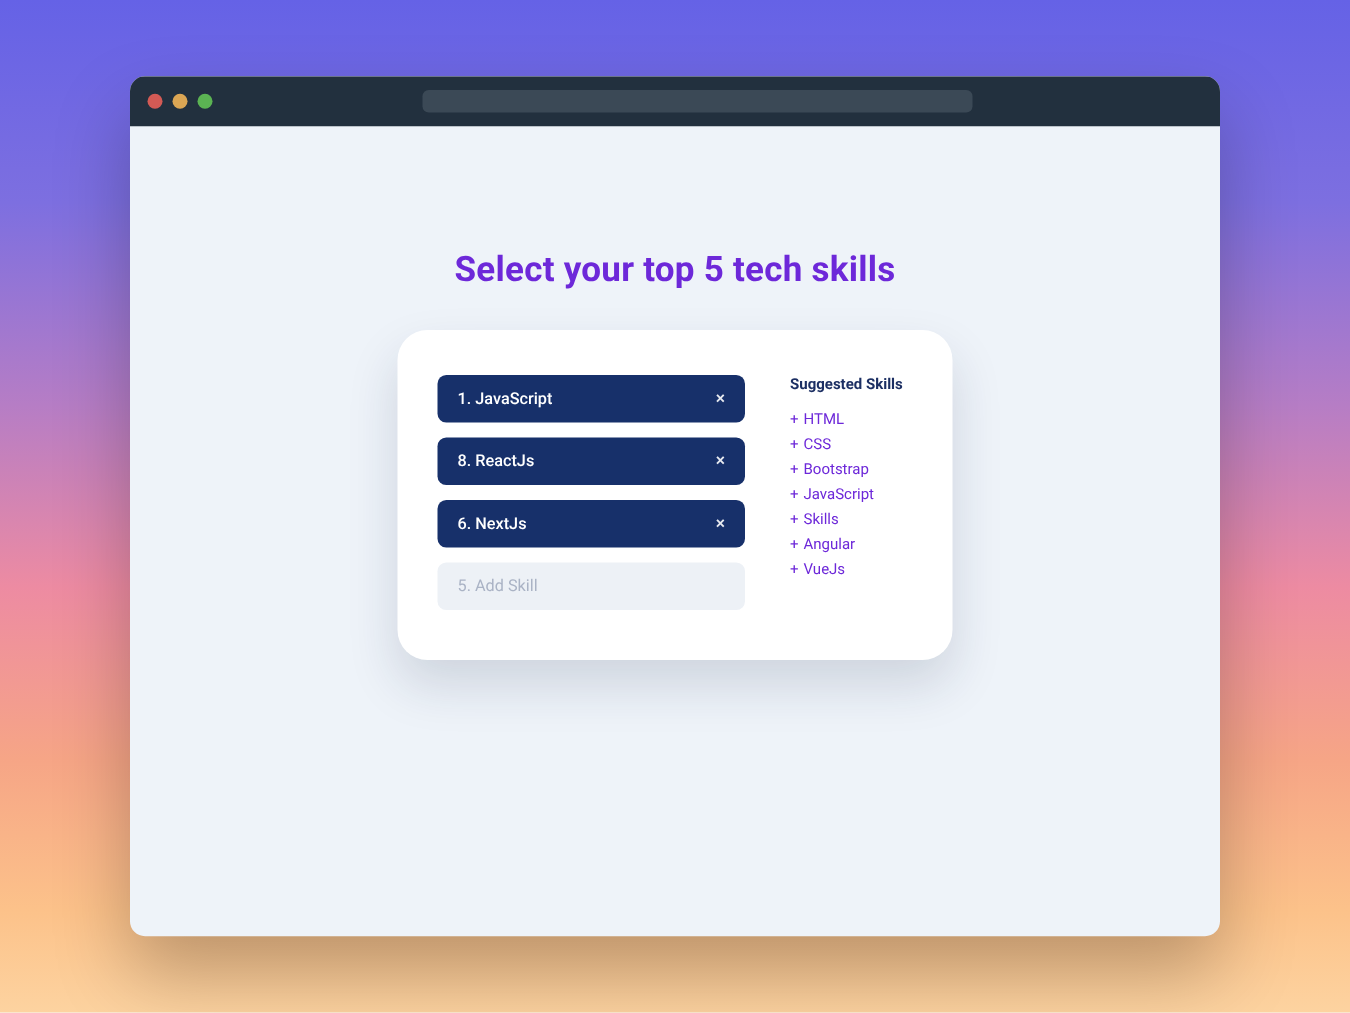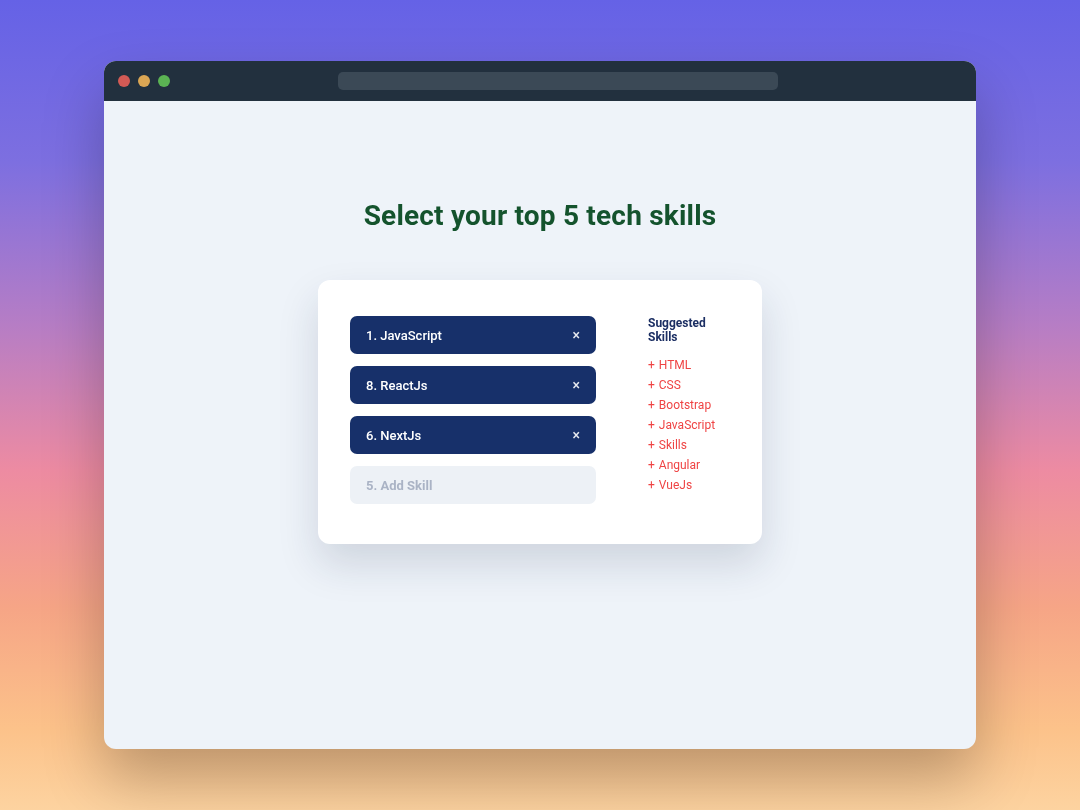--- a/index.html
+++ b/index.html
@@ -48,34 +48,34 @@
   border-radius: 5px;
   margin-left: 160px;
 }
 .content {
   padding-top: 98px;
   display: flex;
   flex-direction: column;
   align-items: center;
 }
 .page-title {
-  color: #14532d;
+  color: #6d28d9;
   font-size: 28px;
   font-weight: 700;
   letter-spacing: 0.2px;
 }
 .card {
-  margin-top: 48px;
+  margin-top: 32px;
   width: 444px;
   background: #ffffff;
-  border-radius: 12px;
+  border-radius: 24px;
   padding: 36px 32px 40px 32px;
   box-shadow: 0 20px 40px rgba(30, 41, 77, 0.15);
   display: flex;
-  gap: 52px;
+  gap: 36px;
 }
 .left-col { flex: 0 0 246px; display: flex; flex-direction: column; gap: 12px; }
 .right-col { flex: 1; }
 .pill {
   height: 38px;
   display: flex;
   align-items: center;
   justify-content: space-between;
   padding: 0 16px;
   border-radius: 7px;
@@ -90,41 +90,40 @@
   background: #eef2f7;
   border: 1px solid #d1dbec;
   color: #404f74;
   background-image: radial-gradient(rgba(130,140,170,0.15) 1px, transparent 1px);
   background-size: 4px 4px;
   font-weight: 500;
 }
 .pill.disabled {
   background: #edf1f6;
   color: #aab3c5;
-  font-weight: bold;
 }
 .pill .close-x {
   font-size: 14px;
   color: rgba(255,255,255,0.9);
   cursor: pointer;
   padding: 2px 0 2px 10px;
 }
 .pill .chev {
   color: #5d6c8d;
 }
 .chev svg { width: 12px; height: 12px; display: block; }
 .suggested-title {
   color: #1c2f63;
   font-size: 12px;
   font-weight: 700;
   margin-bottom: 14px;
 }
 .suggest-list { display: flex; flex-direction: column; gap: 6px; }
 .suggest-item {
-  color: #ef4444;
+  color: #6d28d9;
   font-size: 12px;
   cursor: pointer;
 }
 .suggest-item .plus { margin-right: 4px; }
 </style>
 </head>
 <body>
 
 <div class="window">
   <div class="titlebar">

